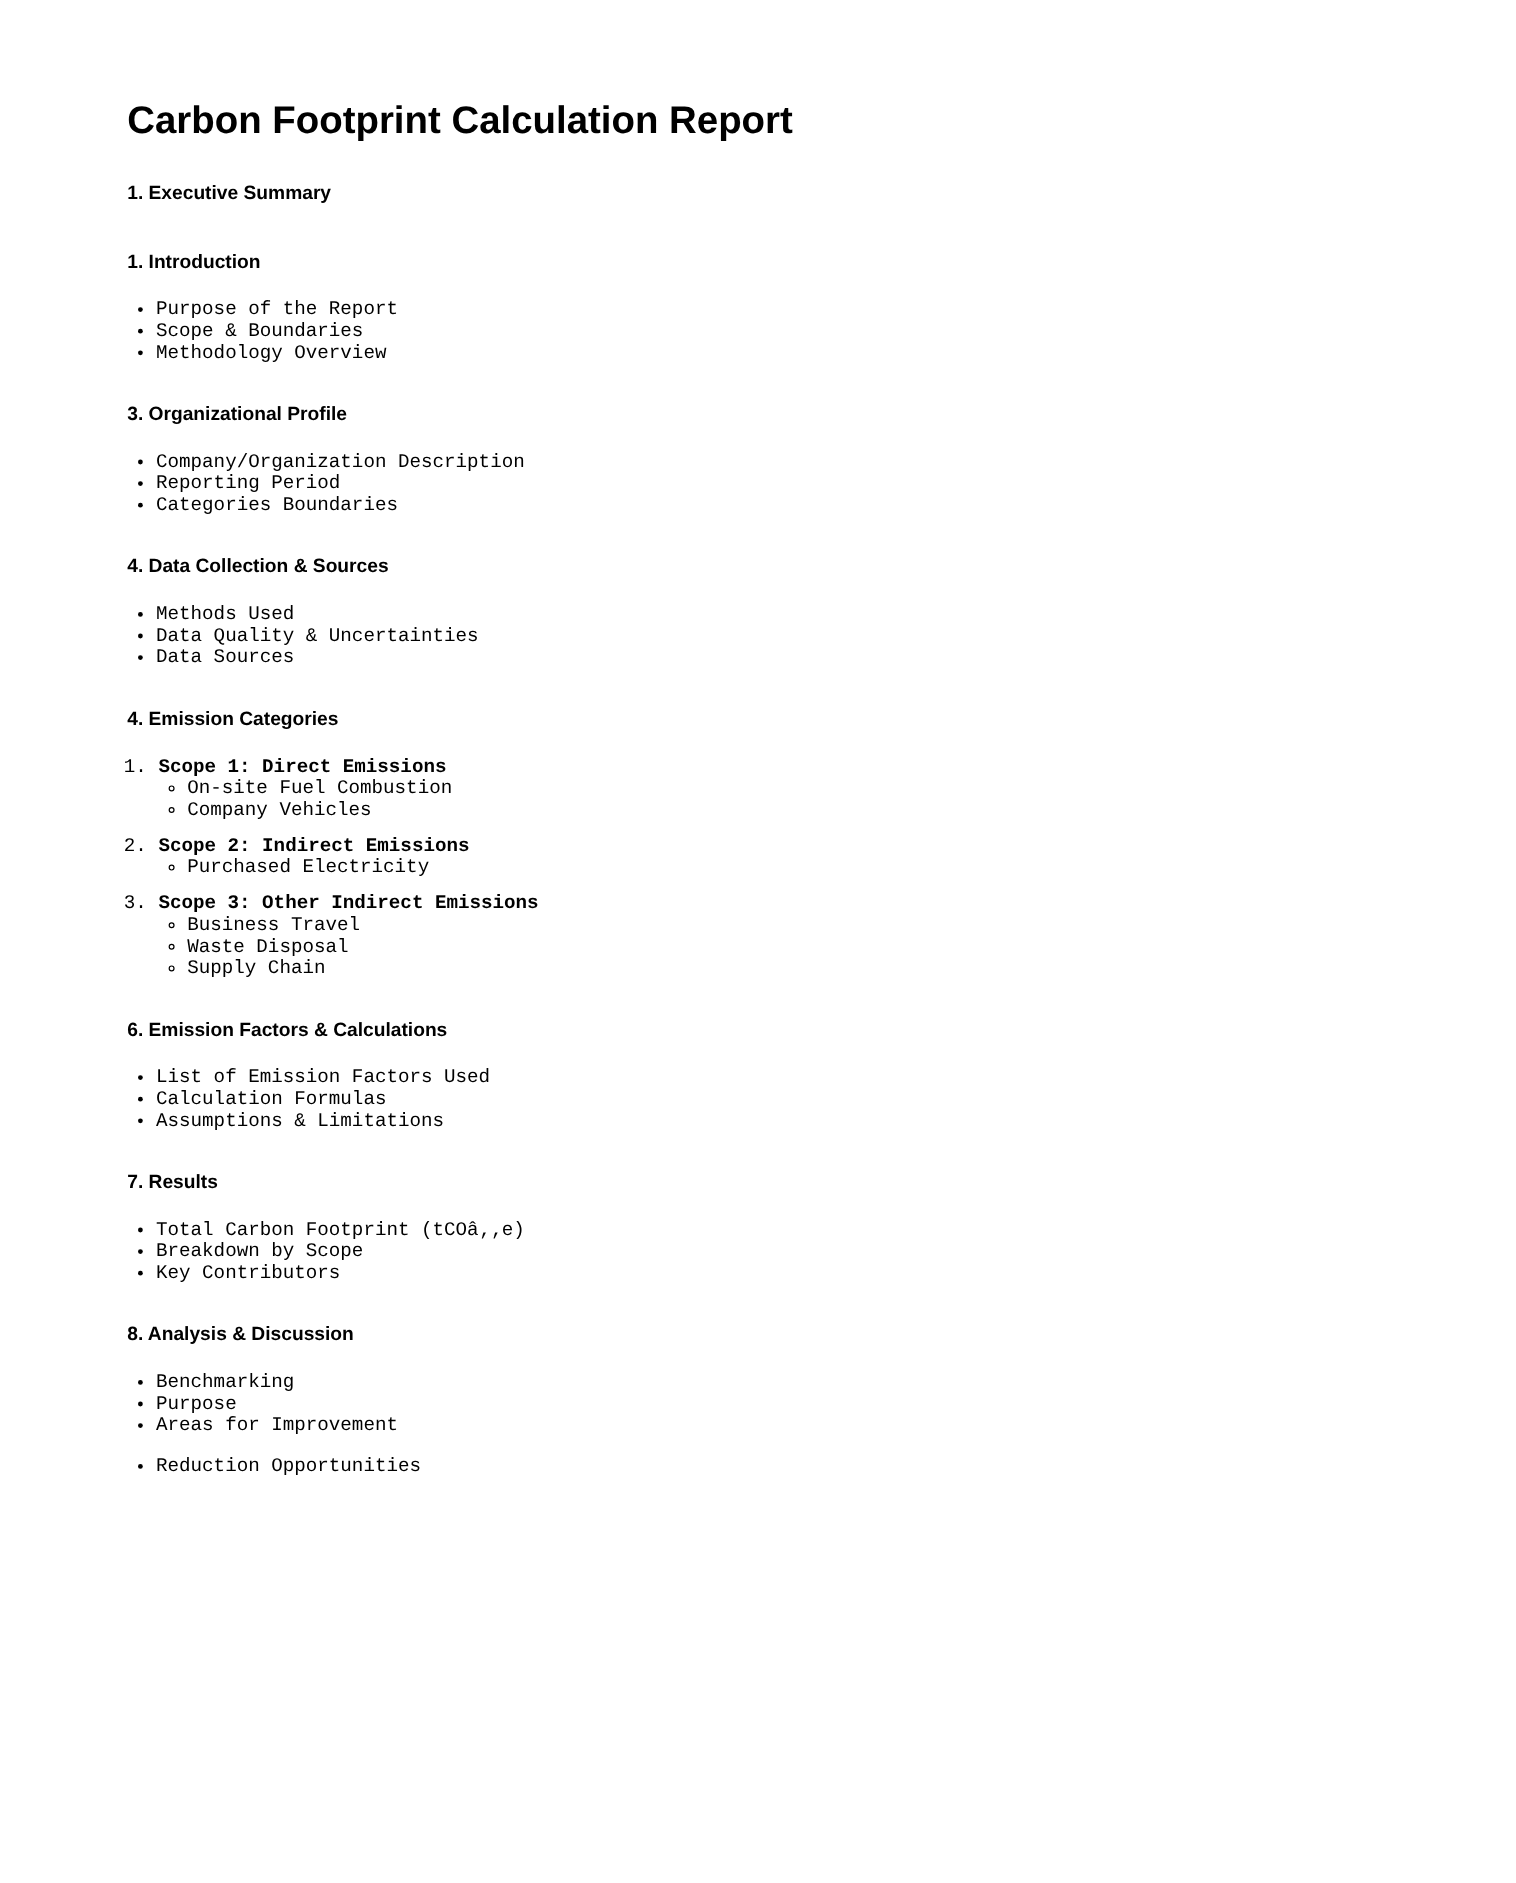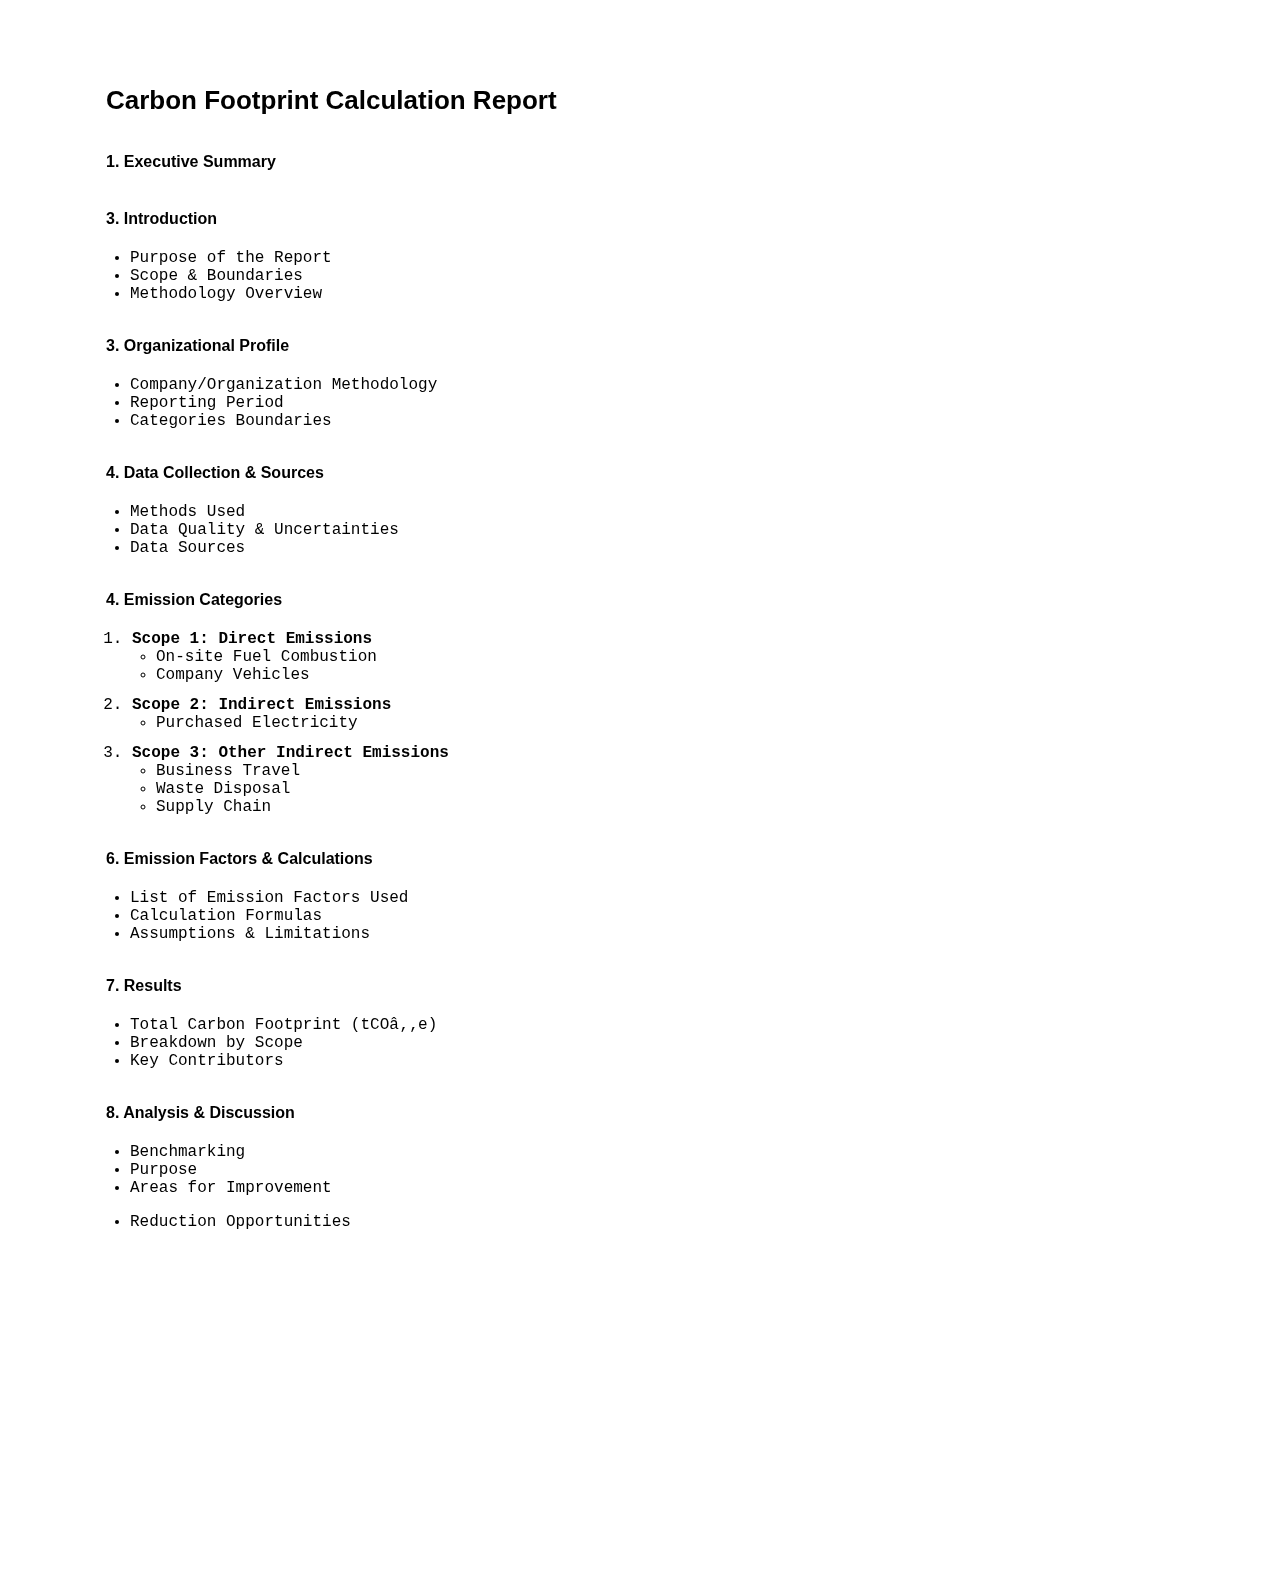--- a/index.html
+++ b/index.html
@@ -16,21 +16,21 @@
     line-height: 18px;
     overflow: hidden;
   }
   .page {
     box-sizing: border-box;
     height: 1297px;           
     overflow: hidden;
     padding: 82px 60px 0 106px;
   }
   h1 {
-    font-size: 26px;
+    font-size: 32px;
     line-height: 37px;
     font-weight: bold;
     margin: 0;
   }
   h2 {
     font-size: 16px;
     line-height: 28px;
     font-weight: bold;
     margin: 29px 0 16px 0;
   }
@@ -53,32 +53,32 @@
 
 <div class="page">
 
   <h1>Carbon Footprint Calculation Report</h1>
 
   <section>
     <h2>1. Executive Summary</h2>
   </section>
 
   <section>
-    <h2>3. Introduction</h2>
+    <h2>1. Introduction</h2>
     <ul>
       <li>Purpose of the Report</li>
       <li>Scope &amp; Boundaries</li>
       <li>Methodology Overview</li>
     </ul>
   </section>
 
   <section>
     <h2>3. Organizational Profile</h2>
     <ul>
-      <li>Company/Organization Methodology</li>
+      <li>Company/Organization Description</li>
       <li>Reporting Period</li>
       <li>Categories Boundaries</li>
     </ul>
   </section>
 
   <section>
     <h2>4. Data Collection &amp; Sources</h2>
     <ul>
       <li>Methods Used</li>
       <li>Data Quality &amp; Uncertainties</li>

